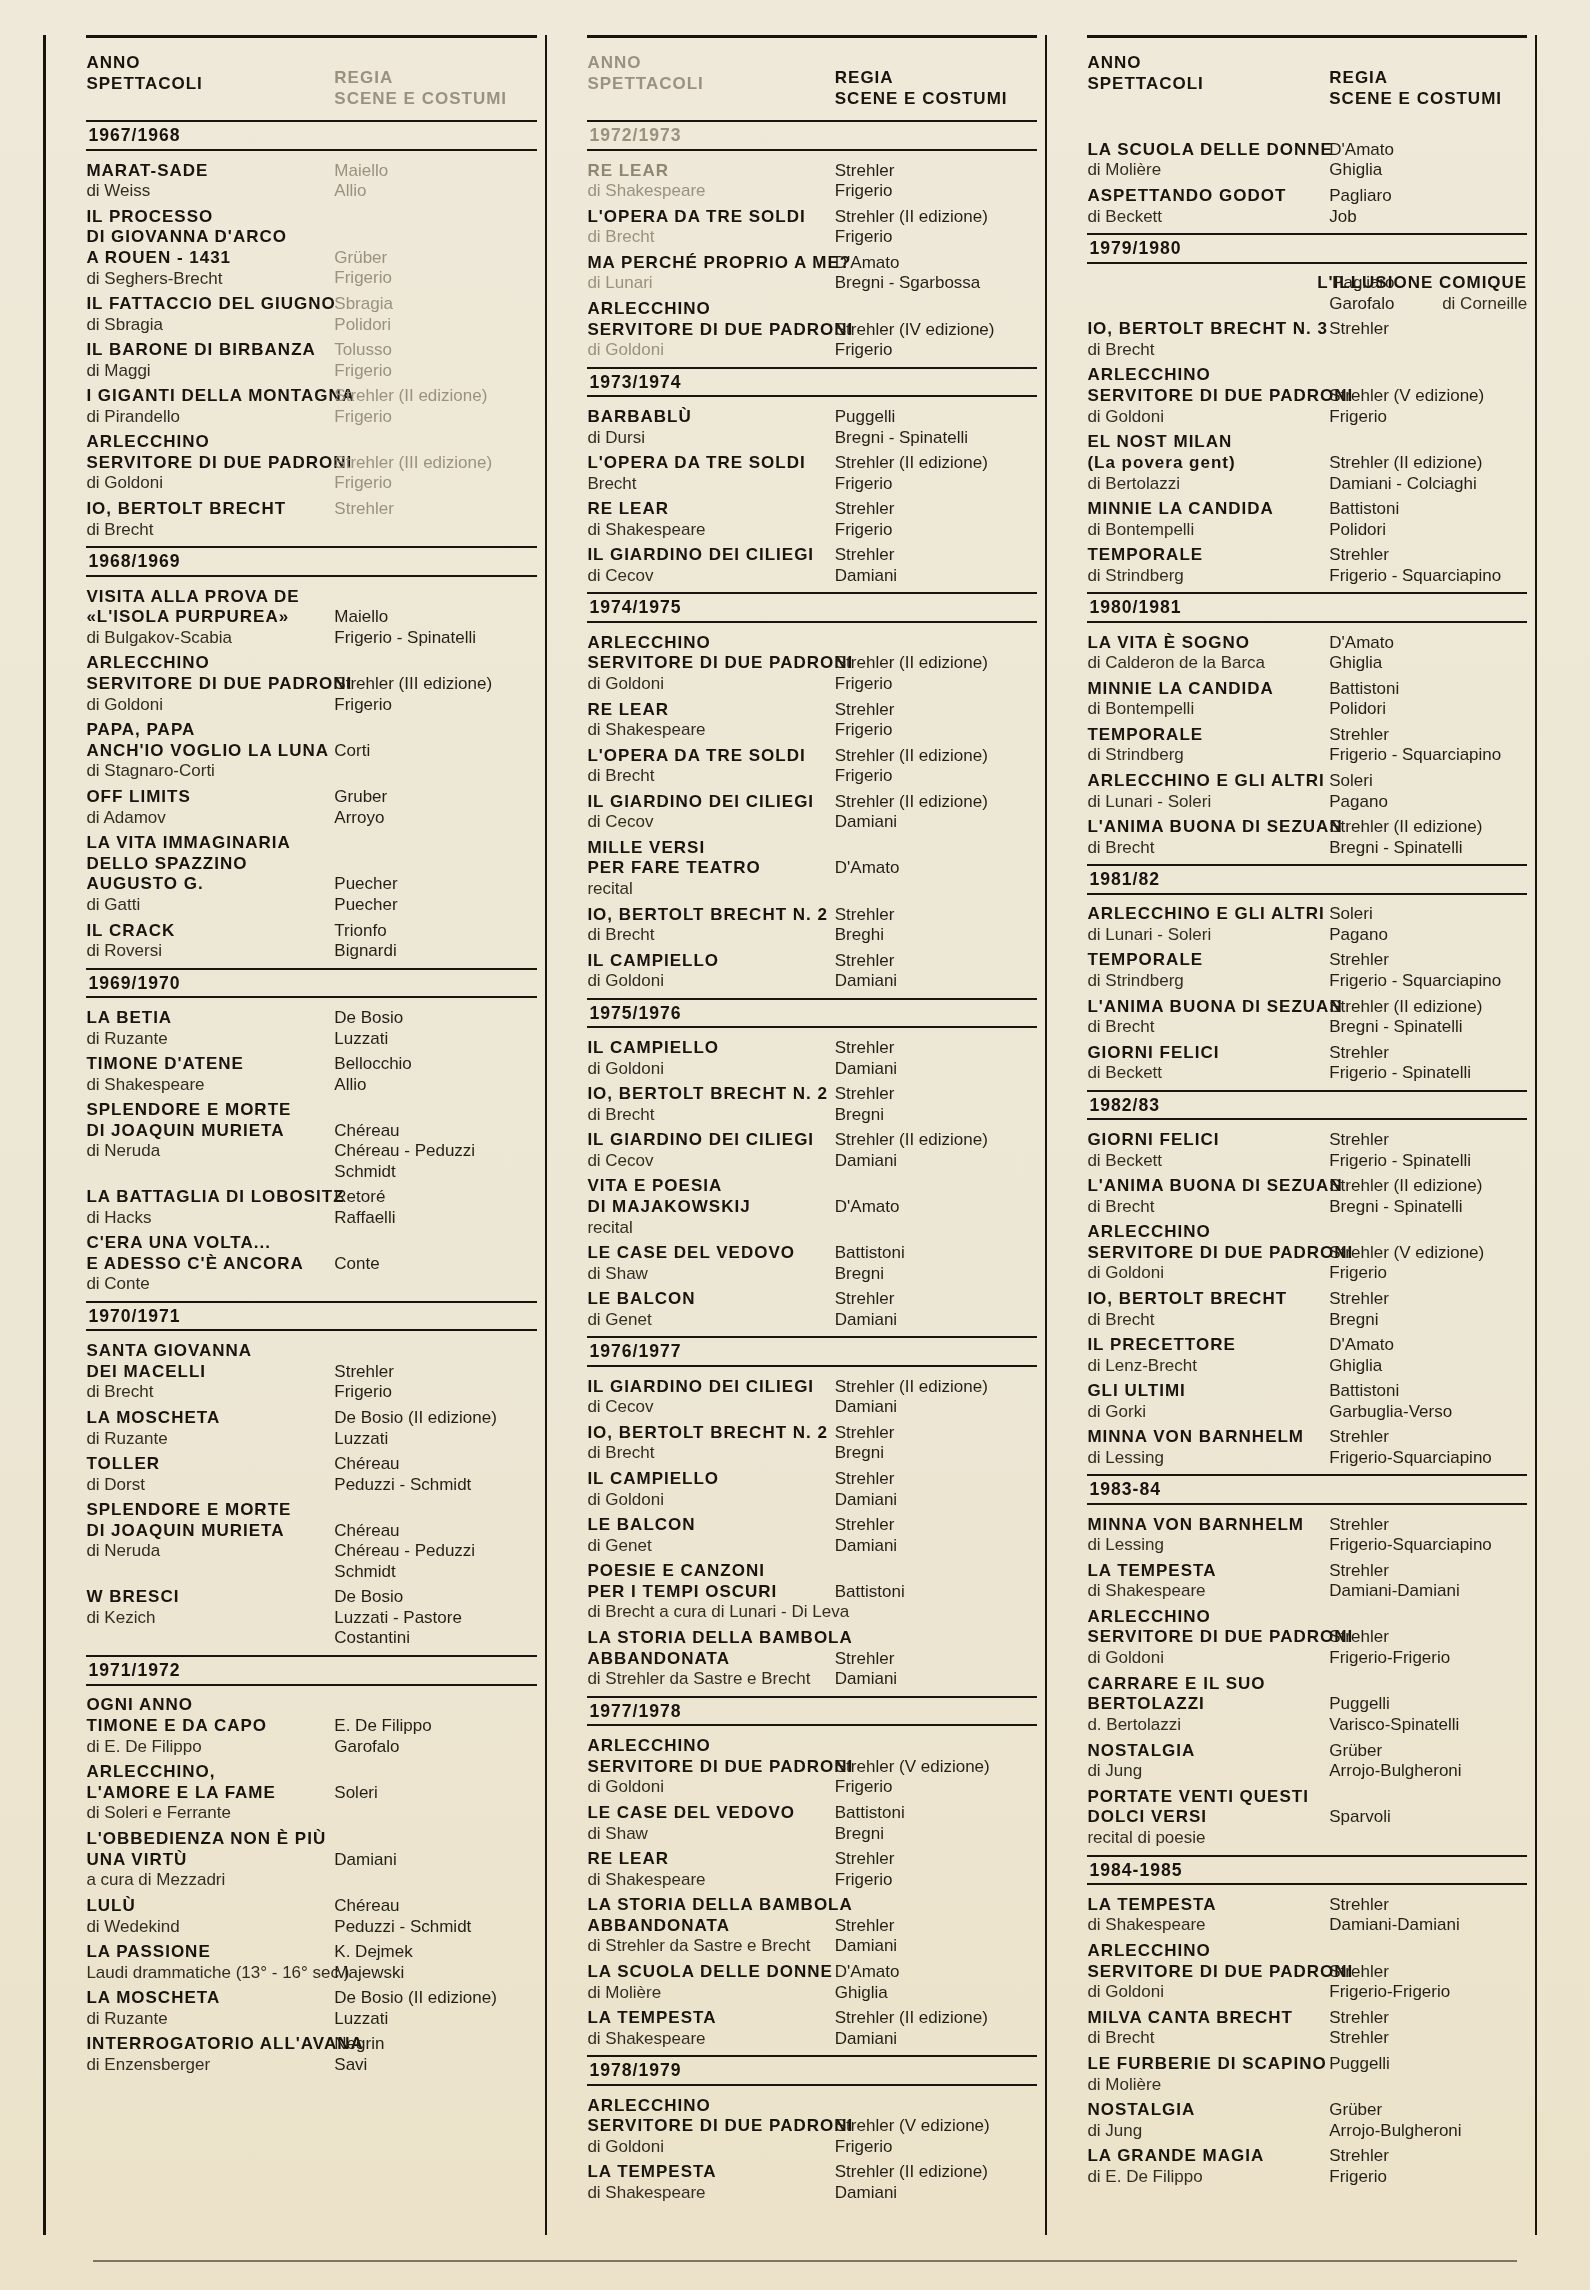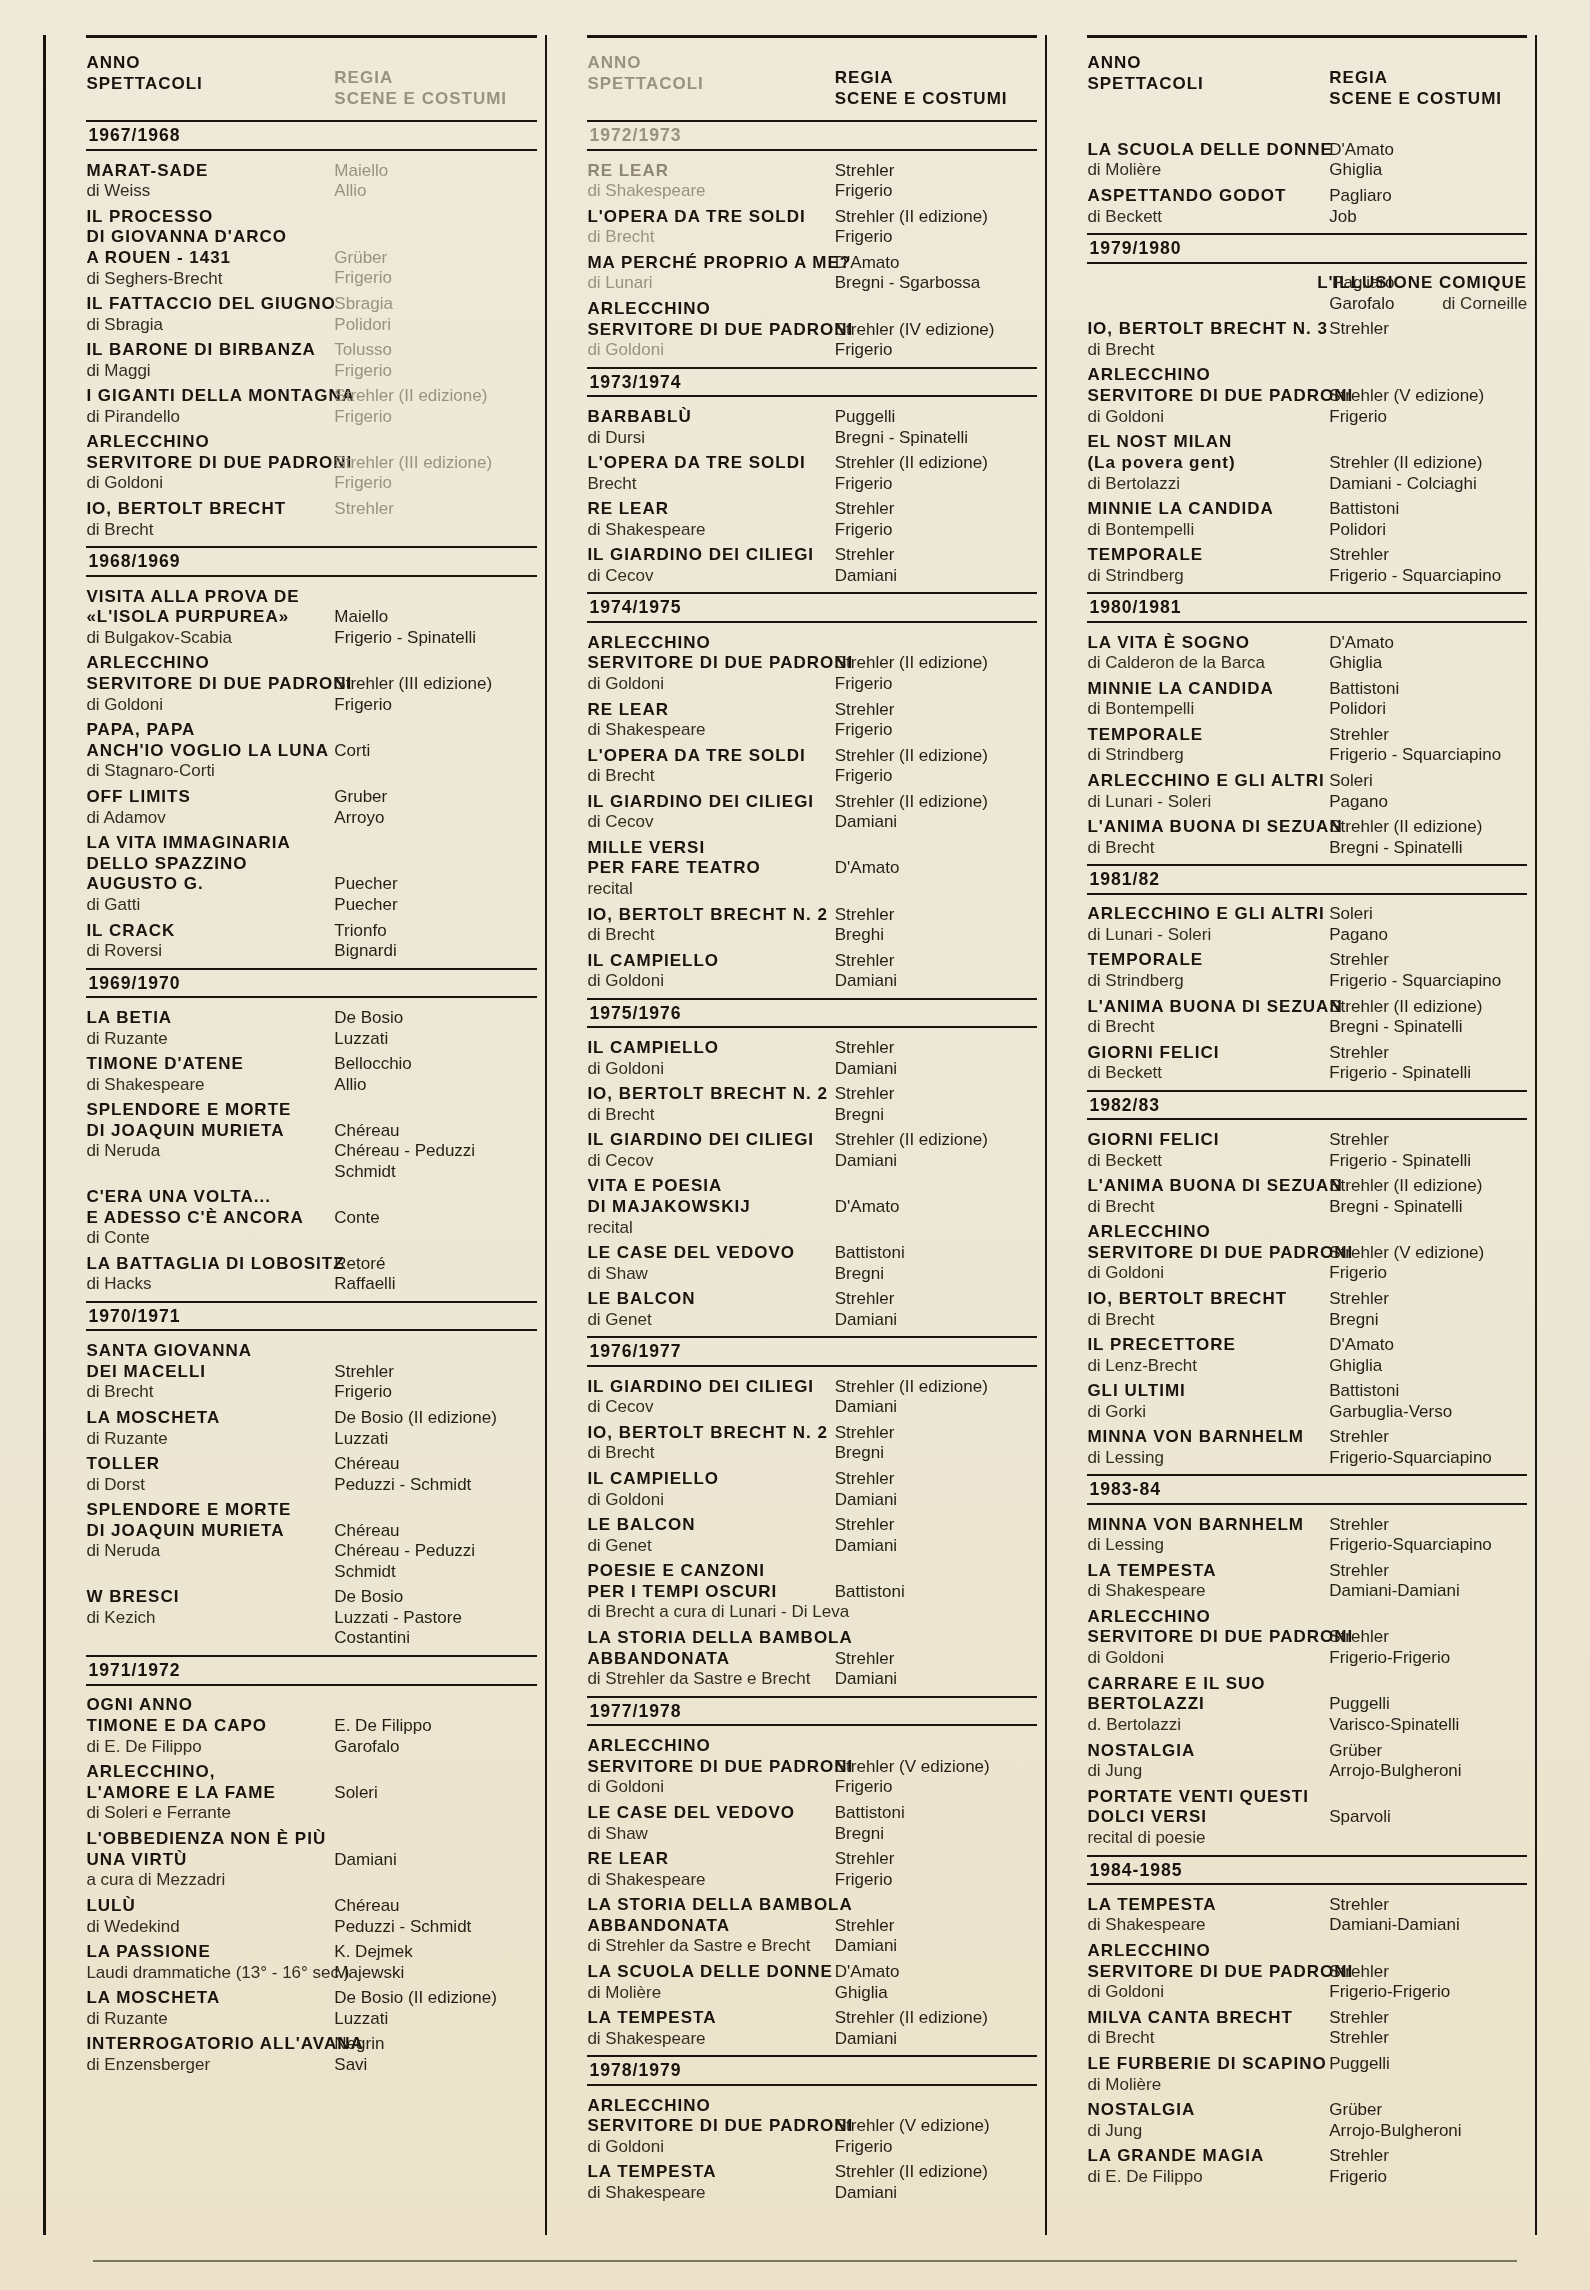--- a/index.html
+++ b/index.html
@@ -203,34 +203,34 @@
               <div class="entry" style="min-height: 82px;">
                 <div class="titleline">SPLENDORE E MORTE</div>
                 <div class="titleline">DI JOAQUIN MURIETA</div>
                 <div class="author">di Neruda</div>
                 <div class="credits" style="padding-top: 20.6px;">
                   <div class="creditline">Chéreau</div>
                   <div class="creditline">Chéreau - Peduzzi</div>
                   <div class="creditline">Schmidt</div>
                 </div>
               </div>
+              <div class="entry" style="min-height: 41px;">
+                <div class="titleline">LA BATTAGLIA DI LOBOSITZ</div>
+                <div class="author">di Hacks</div>
+                <div class="credits" style="padding-top: 0px;">
+                  <div class="creditline">Retoré</div>
+                  <div class="creditline">Raffaelli</div>
+                </div>
+              </div>
               <div class="entry" style="min-height: 62px;">
                 <div class="titleline">C'ERA UNA VOLTA...</div>
                 <div class="titleline">E ADESSO C'È ANCORA</div>
                 <div class="author">di Conte</div>
                 <div class="credits" style="padding-top: 20.6px;">
                   <div class="creditline">Conte</div>
-                </div>
-              </div>
-              <div class="entry" style="min-height: 41px;">
-                <div class="titleline">LA BATTAGLIA DI LOBOSITZ</div>
-                <div class="author">di Hacks</div>
-                <div class="credits" style="padding-top: 0px;">
-                  <div class="creditline">Retoré</div>
-                  <div class="creditline">Raffaelli</div>
                 </div>
               </div>
             </div>
             <div class="section">
               <div class="season">
                 <div class="rule-top"></div>
                 <div class="year">1970/1971</div>
                 <div class="rule-bot"></div>
               </div>
               <div class="entry" style="min-height: 62px;">

